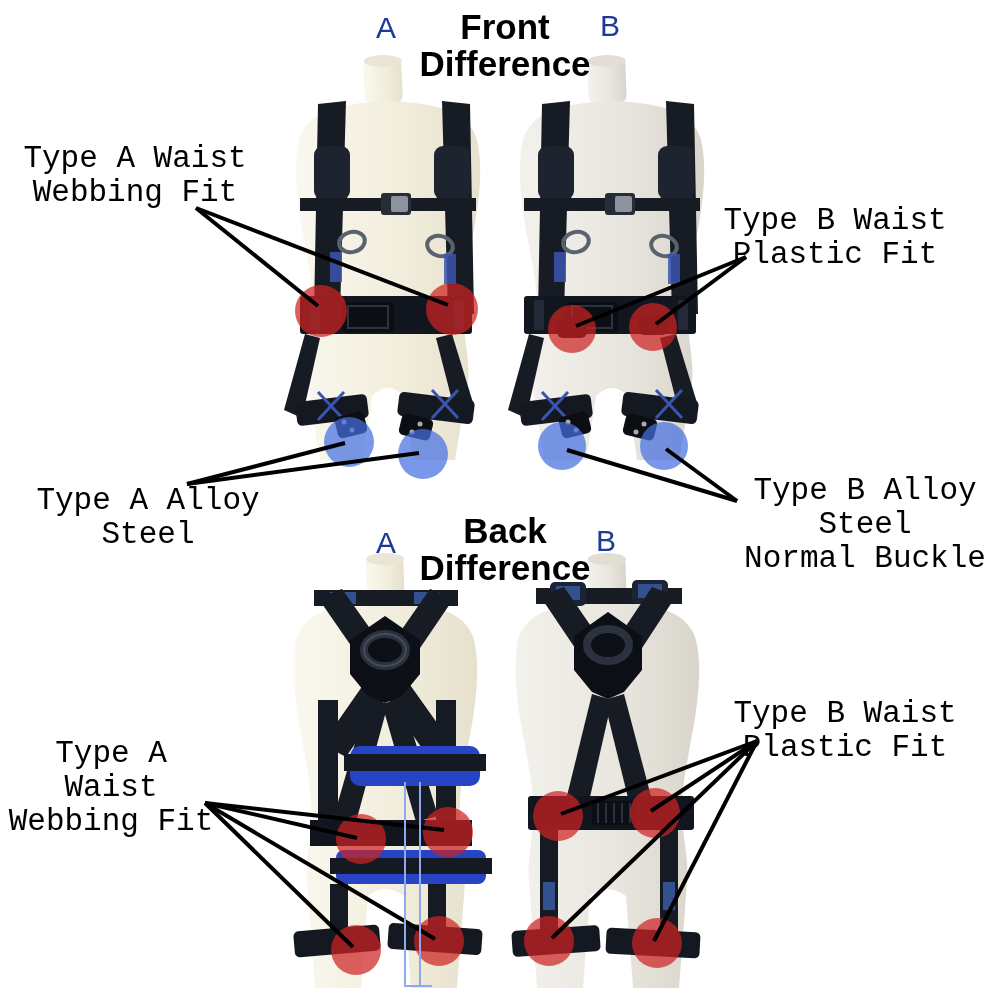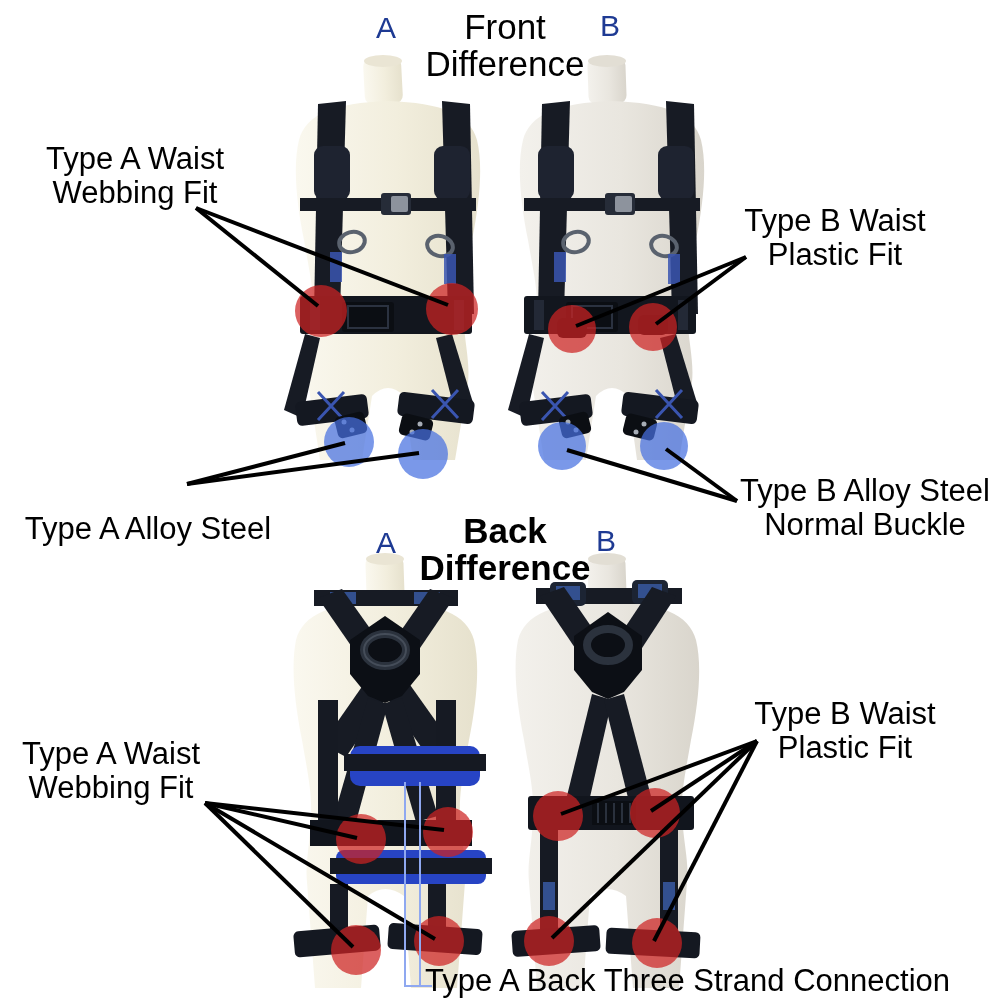--- a/index.html
+++ b/index.html
@@ -4,21 +4,21 @@
 <style>
   :root{
     --ab-label:#1e3a93; --annotation-text:#000000; --marker-red:#cd2323;
     --marker-blue:#4670e0; --arrow:#000000; --bracket-blue:#8fa8f0;
     --harness-dark:#171b24; --harness-pad-blue:#2744c4;
   }
   html,body{margin:0;padding:0;background:#fff;}
   #stage{position:relative;width:1000px;height:1000px;background:#ffffff;overflow:hidden;
          font-family:"Liberation Sans",sans-serif;color:var(--annotation-text);}
   #art{position:absolute;left:0;top:0;}
-  .lbl{position:absolute;text-align:center;font-size:31px;line-height:34px;color:var(--annotation-text);}
+  .lbl{position:absolute;text-align:center;font-size:31px;line-height:34px;color:var(--annotation-text);font-family:Liberation Mono, monospace;}
   .lbl span{display:block;}
   .title{position:absolute;text-align:center;font-size:35px;line-height:37px;color:var(--annotation-text);}
   .ab{position:absolute;font-size:30px;line-height:32px;color:var(--ab-label);}
   .oneline{position:absolute;font-size:31px;line-height:33px;white-space:nowrap;color:var(--annotation-text);}
   .mk-red{fill:var(--marker-red);opacity:.72;}
   .mk-blue{fill:var(--marker-blue);opacity:.72;}
   .arrows line{stroke:var(--arrow);stroke-width:4;}
   .bracket{fill:none;stroke:var(--bracket-blue);stroke-width:2;}
 </style>
 </head>
@@ -188,35 +188,35 @@
       <line x1="757" y1="741" x2="654" y2="941"></line>
     </g>
 
     <g>
       <polyline class="bracket" points="405,782 405,986 432,986"></polyline>
       <line class="bracket" x1="420" y1="782" x2="420" y2="986"></line>
     </g>
   </svg>
 
   <div class="ab" style="left:376px;top:12px;">A</div>
-  <div class="title" style="left:350px;top:8px;width:310px;">
+  <div class="title" style="left:350px;top:8px;width:310px;font-weight:bold;">
     <span style="display:block">Front</span>
     <span style="display:block">Difference</span>
   </div>
   <div class="ab" style="left:600px;top:10px;">B</div>
 
   <div class="lbl" style="left:15px;top:142px;width:240px;">
     <span>Type A Waist</span>
     <span>Webbing Fit</span>
   </div>
   <div class="lbl" style="left:715px;top:204px;width:240px;">
     <span>Type B Waist</span>
     <span>Plastic Fit</span>
   </div>
-  <div class="lbl" style="left:8px;top:484px;width:280px;margin-top:28px;">
+  <div class="lbl" style="left:8px;top:484px;width:280px;">
     <span>Type A Alloy Steel</span>
   </div>
   <div class="lbl" style="left:735px;top:474px;width:260px;">
     <span>Type B Alloy Steel</span>
     <span>Normal Buckle</span>
   </div>
 
   <div class="ab" style="left:376px;top:527px;">A</div>
   <div class="title" style="left:350px;top:512px;width:310px;font-weight:bold;">
     <span style="display:block">Back</span>
@@ -225,15 +225,14 @@
   <div class="ab" style="left:596px;top:525px;">B</div>
 
   <div class="lbl" style="left:0px;top:737px;width:222px;">
     <span>Type A Waist</span>
     <span>Webbing Fit</span>
   </div>
   <div class="lbl" style="left:725px;top:697px;width:240px;">
     <span>Type B Waist</span>
     <span>Plastic Fit</span>
   </div>
-  <div class="oneline" style="left:425px;top:964px;">Type A Back Three Strand Connection</div>
 
 </div>
 
 </body></html>

